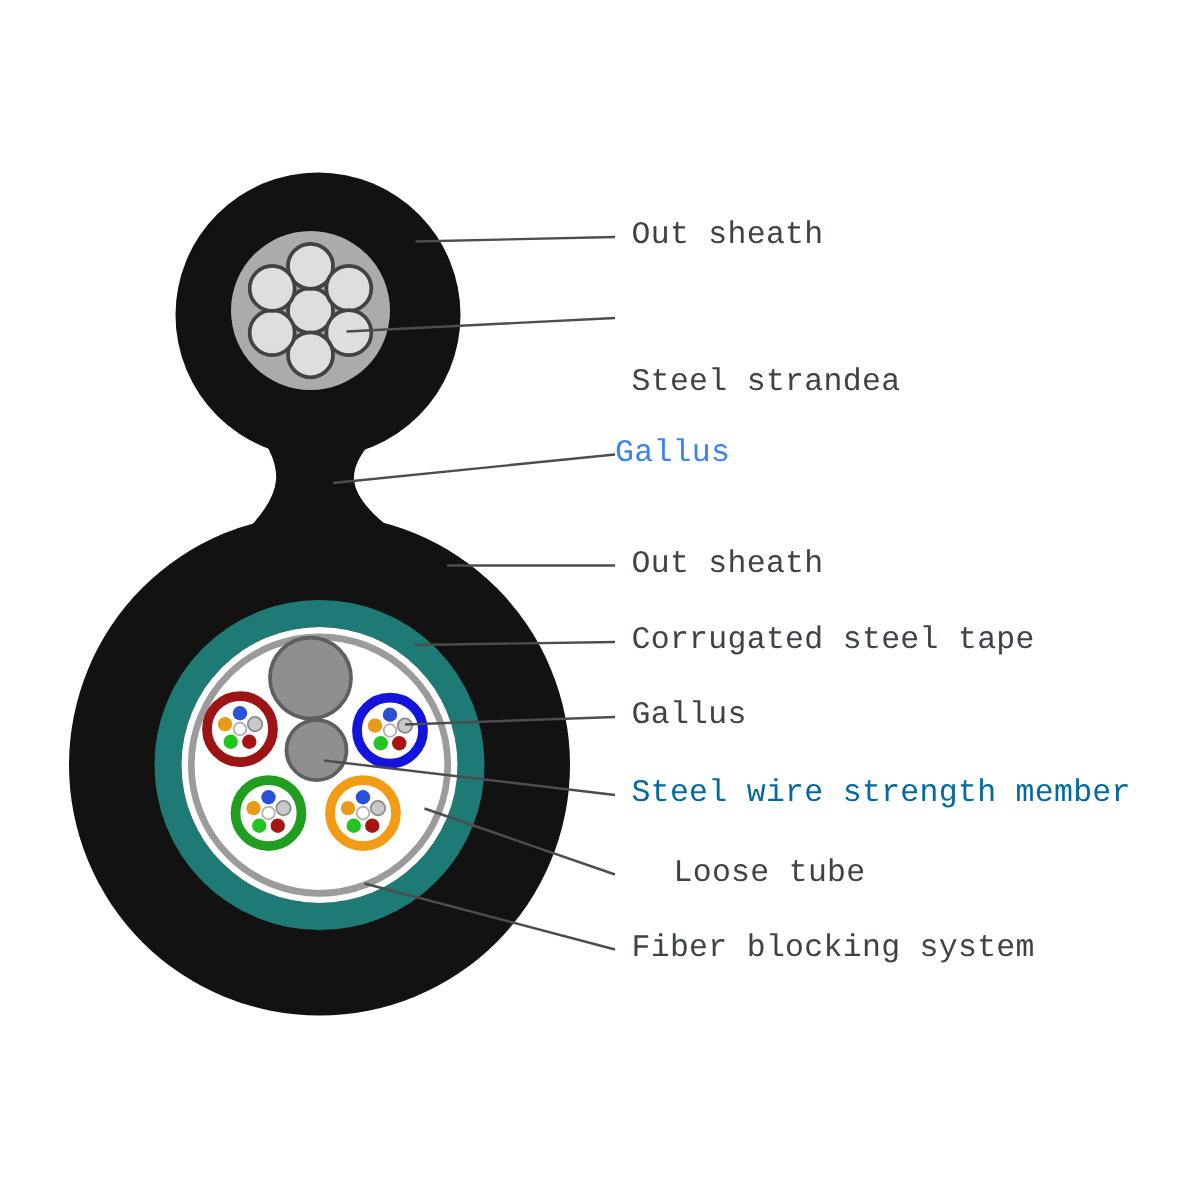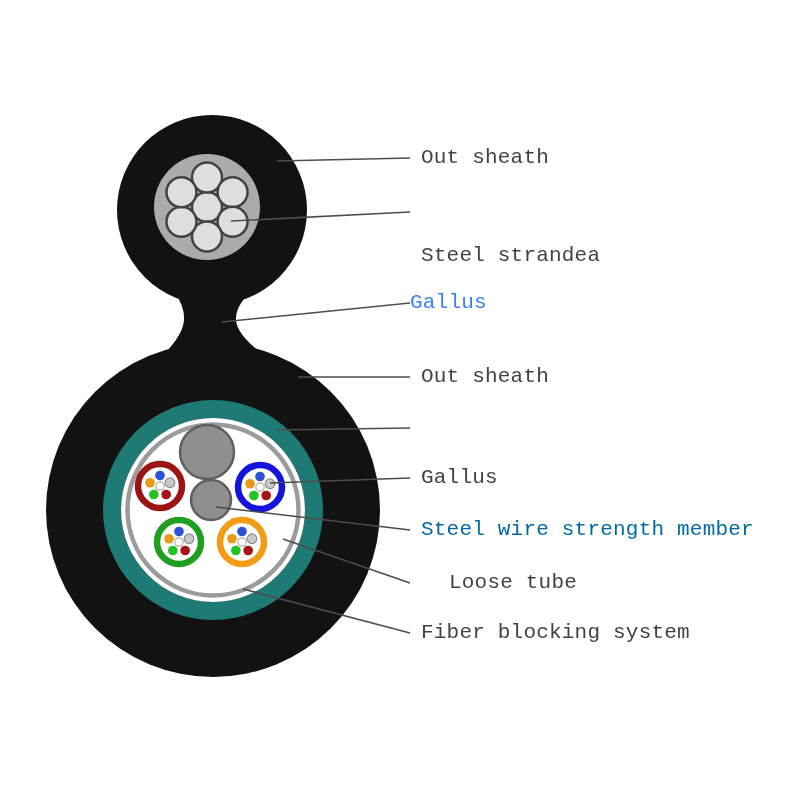--- a/index.html
+++ b/index.html
@@ -93,18 +93,19 @@
       <line x1="216" y1="507" x2="410" y2="530" stroke="#4d4d4d"></line>
       <line x1="283" y1="539" x2="410" y2="583" stroke="#4d4d4d"></line>
       <line x1="243" y1="589" x2="410" y2="633" stroke="#4d4d4d"></line>
     </g>
   </svg>
 
   <div class="label" style="left: 421px; top: 158px; color: rgb(62, 67, 74);">Out sheath</div>
   <div class="label" style="left: 421px; top: 212px; color: rgb(62, 67, 74); margin-top: 44px;">Steel strandea</div>
   <div class="label" style="left: 410px; top: 303px; color: #3b82f6;">Gallus</div>
   <div class="label" style="left: 421px; top: 377px; color: rgb(62, 67, 74);">Out sheath</div>
+  <div class="label" style="left: 421px; top: 428px; color: rgb(62, 67, 74);">Corrugated steel tape</div>
   <div class="label" style="left: 421px; top: 478px; color: rgb(62, 67, 74);">Gallus</div>
   <div class="label" style="left: 421px; top: 530px; color: #0369a1;">Steel wire strength member</div>
   <div class="label" style="left: 421px; top: 583px; color: rgb(62, 67, 74); margin-left: 28px;">Loose tube</div>
   <div class="label" style="left: 421px; top: 633px; color: rgb(62, 67, 74);">Fiber blocking system</div>
 
 </div>
 
 </body></html>

